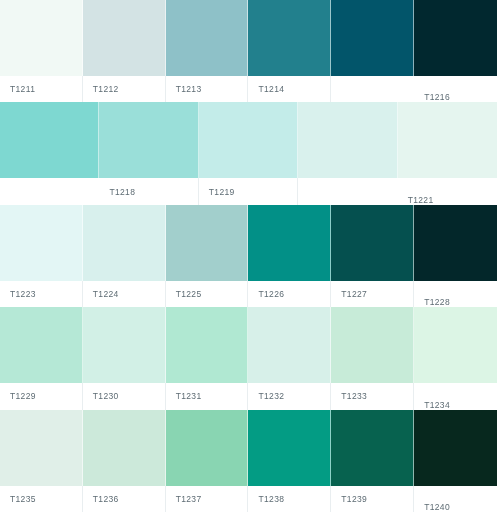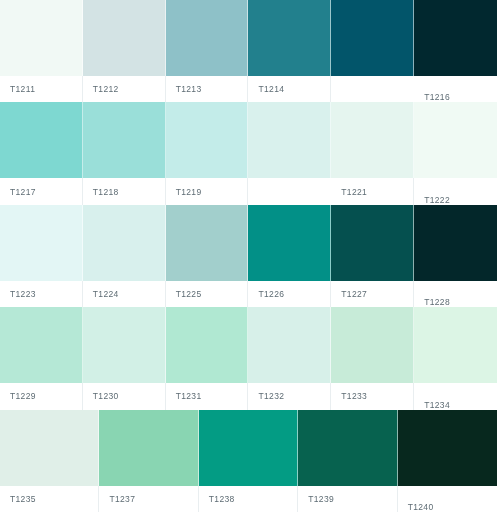--- a/index.html
+++ b/index.html
@@ -113,23 +113,20 @@
       <div class="palette-cell">
         <div class="swatch" style="background-color: rgb(1, 40, 47);"></div>
         <div class="label-strip">
           <span class="swatch-label">T1216</span>
         </div>
       </div>
     </div>
     <div class="palette-row">
       <div class="palette-cell">
         <div class="swatch" style="background-color: rgb(126, 216, 209);"></div>
-        <div class="label-strip">
-          <span class="swatch-label">T1217</span>
-        </div>
       </div>
       <div class="palette-cell">
         <div class="swatch" style="background-color: rgb(154, 223, 217);"></div>
         <div class="label-strip">
           <span class="swatch-label">T1218</span>
         </div>
       </div>
       <div class="palette-cell">
         <div class="swatch" style="background-color: rgb(195, 236, 233);"></div>
         <div class="label-strip">
@@ -138,26 +135,20 @@
       </div>
       <div class="palette-cell">
         <div class="swatch" style="background-color: rgb(217, 241, 237);"></div>
       </div>
       <div class="palette-cell">
         <div class="swatch" style="background-color: rgb(229, 245, 239);"></div>
         <div class="label-strip">
           <span class="swatch-label">T1221</span>
         </div>
       </div>
-      <div class="palette-cell">
-        <div class="swatch" style="background-color: rgb(240, 250, 244);"></div>
-        <div class="label-strip">
-          <span class="swatch-label">T1222</span>
-        </div>
-      </div>
     </div>
     <div class="palette-row">
       <div class="palette-cell">
         <div class="swatch" style="background-color: rgb(227, 246, 245);"></div>
         <div class="label-strip">
           <span class="swatch-label">T1223</span>
         </div>
       </div>
       <div class="palette-cell">
         <div class="swatch" style="background-color: rgb(216, 240, 237);"></div>
@@ -226,20 +217,26 @@
         <div class="label-strip">
           <span class="swatch-label">T1234</span>
         </div>
       </div>
     </div>
     <div class="palette-row">
       <div class="palette-cell">
         <div class="swatch" style="background-color: rgb(224, 239, 232);"></div>
         <div class="label-strip">
           <span class="swatch-label">T1235</span>
+        </div>
+      </div>
+      <div class="palette-cell">
+        <div class="swatch" style="background-color: rgb(204, 233, 218);"></div>
+        <div class="label-strip">
+          <span class="swatch-label">T1236</span>
         </div>
       </div>
       <div class="palette-cell">
         <div class="swatch" style="background-color: rgb(137, 213, 178);"></div>
         <div class="label-strip">
           <span class="swatch-label">T1237</span>
         </div>
       </div>
       <div class="palette-cell">
         <div class="swatch" style="background-color: rgb(3, 156, 132);"></div>

